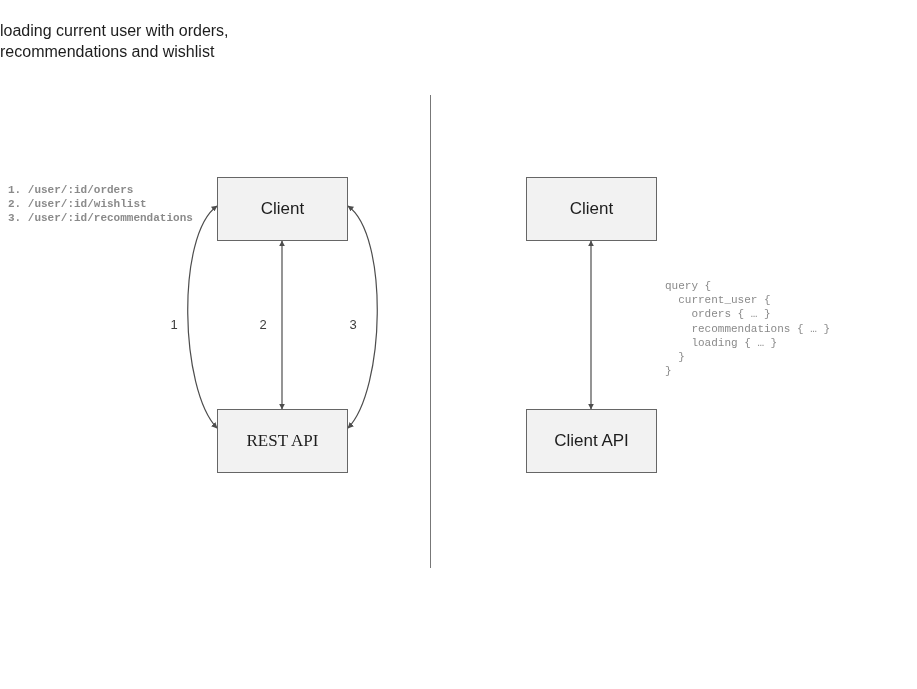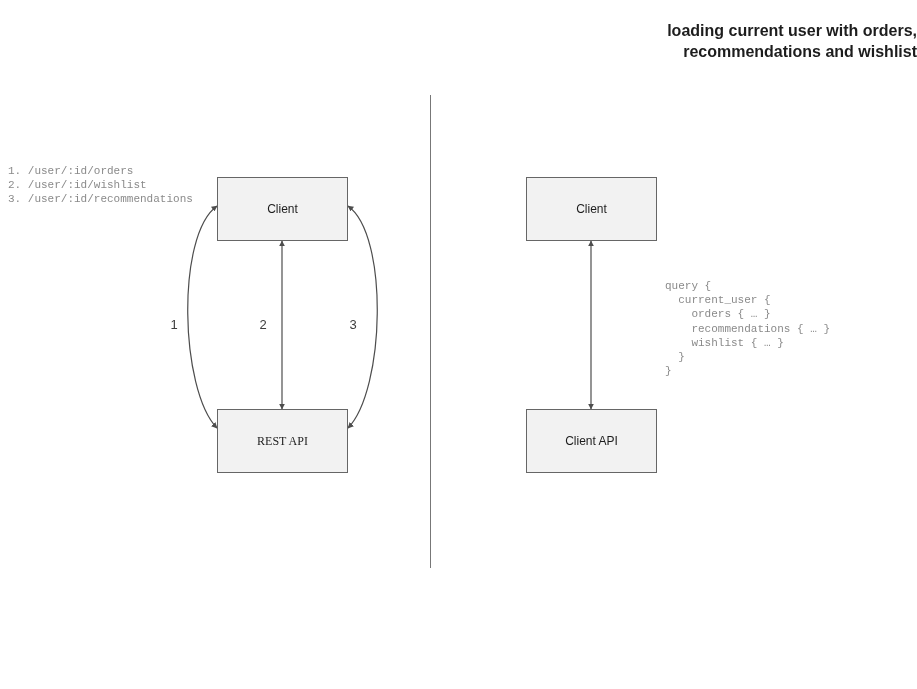--- a/index.html
+++ b/index.html
@@ -15,26 +15,25 @@
     font-family: "Liberation Sans", sans-serif;
     color: #1a1a1a;
   }
 
   
   #diagram-title {
     position: absolute;
     left: 0;
     top: 20px;
     width: 917px;
-    text-align: right;
+    text-align: left;
     font-size: 16px;
     line-height: 21px;
     color: #1d1d1d;
     white-space: pre-line;
-    font-weight: bold;
   }
 
   
   #panel-divider {
     position: absolute;
     left: 430px;
     top: 95px;
     width: 1px;
     height: 473px;
     background: #777777;
@@ -44,21 +43,21 @@
   .node-box {
     position: absolute;
     width: 131px;
     height: 64px;
     background: #f2f2f2;
     border: 1px solid #666666;
     box-sizing: border-box;
     display: flex;
     align-items: center;
     justify-content: center;
-    font-size: 12px;
+    font-size: 17px;
     color: #1d1d1d;
   }
   #node-client-rest  { left: 217px; top: 177px; }
   #node-rest-api     { left: 217px; top: 409px; font-family: Liberation Serif, serif; }
   #node-client-gql   { left: 526px; top: 177px; }
   #node-graphql-api  { left: 526px; top: 409px; }
 
   
   #connector-layer {
     position: absolute;
@@ -83,21 +82,21 @@
 
   
   .mono-block {
     position: absolute;
     font-family: "Liberation Mono", "DejaVu Sans Mono", monospace;
     font-size: 11px;
     line-height: 14.2px;
     color: #8a8a8a;
     white-space: pre;
   }
-  #rest-endpoint-list { left: 8px;   top: 164px; }
+  #rest-endpoint-list { left: 8px;   top: 183px; font-weight: bold; }
   #graphql-query      { left: 665px; top: 279px; }
 </style>
 </head>
 <body>
 
 <div id="diagram-title">loading current user with orders,
 recommendations and wishlist</div>
 
 <div id="panel-divider"></div>
 
@@ -141,15 +140,15 @@
 <div class="edge-label" id="edge-label-3">3</div>
 
 <div class="mono-block" id="rest-endpoint-list">1. /user/:id/orders
 2. /user/:id/wishlist
 3. /user/:id/recommendations</div>
 
 <div class="mono-block" id="graphql-query">query {
   current_user {
     orders { … }
     recommendations { … }
-    wishlist { … }
+    loading { … }
   }
 }</div>
 
 </body></html>

